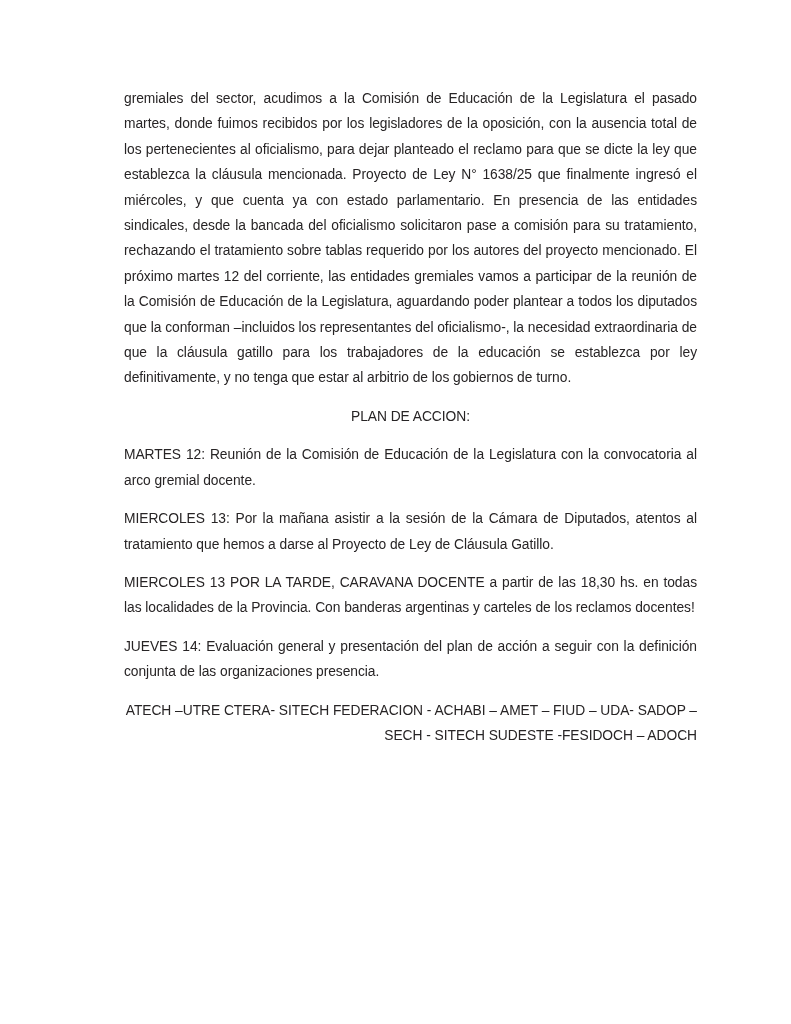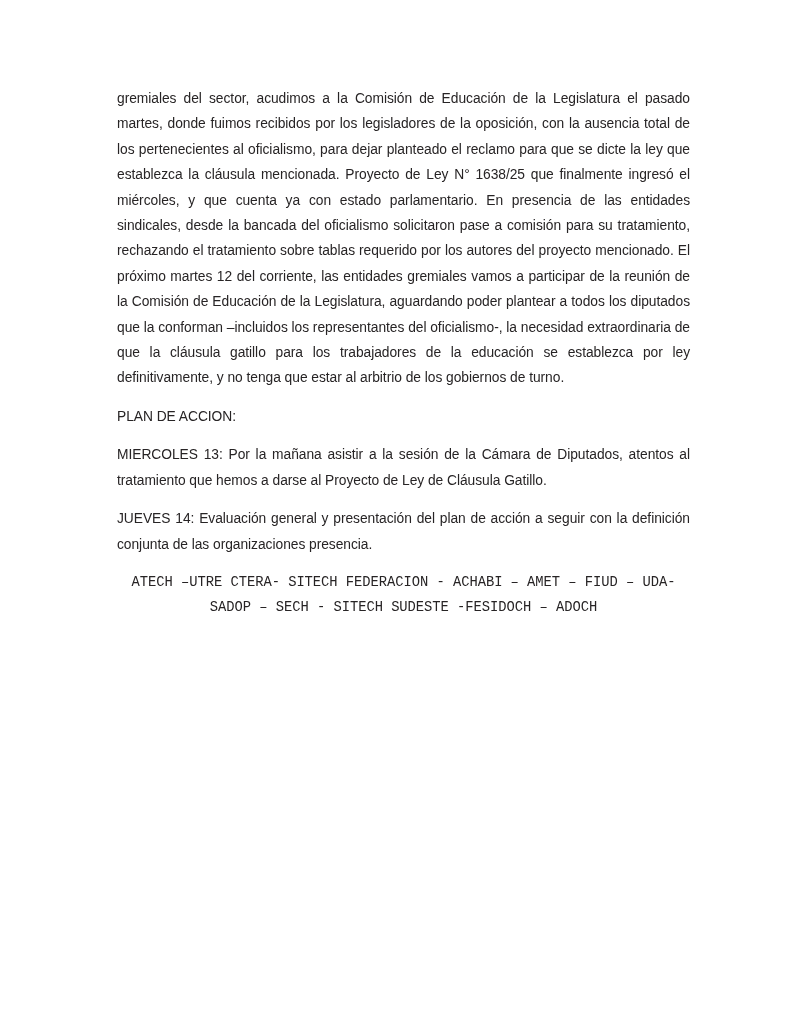--- a/index.html
+++ b/index.html
@@ -14,66 +14,67 @@
     width: 791px;
     height: 1024px;
     background: #ffffff;
     margin: 0 auto;
     overflow: hidden;
     box-sizing: border-box;
   }
 
   .text-column {
     position: absolute;
-    left: 117px;
+    left: 124px;
     top: 86px;
     width: 573px;
   }
 
   .para {
     margin: 0 0 13px 0;
     font-family: "Liberation Sans", "DejaVu Sans", sans-serif;
     font-size: 13.8px;
     line-height: 25.4px;
     color: #272425;
     text-align: justify;
     text-justify: inter-word;
     letter-spacing: -0.04px;
     word-spacing: 0px;
     -webkit-font-smoothing: antialiased;
   }
 
   
   .para.signature {
-    text-align: center;
+    text-align: right;
     margin-bottom: 0;
-    font-family: Liberation Mono, monospace;
   }
 
   
   .para.heading {
-    text-align: left;
+    text-align: center;
   }
 </style>
 </head>
 <body>
 
 <div class="page">
 
   <div class="text-column">
 
     <p class="para">gremiales del sector, acudimos a la Comisión de Educación de la Legislatura el pasado martes, donde fuimos recibidos por los legisladores de la oposición, con la ausencia total de los pertenecientes al oficialismo, para dejar planteado el reclamo para que se dicte la ley que establezca la cláusula mencionada. Proyecto de Ley N° 1638/25 que finalmente ingresó el miércoles, y que cuenta ya con estado parlamentario. En presencia de las entidades sindicales, desde la bancada del oficialismo solicitaron pase a comisión para su tratamiento, rechazando el tratamiento sobre tablas requerido por los autores del proyecto mencionado. El próximo martes 12 del corriente, las entidades gremiales vamos a participar de la reunión de la Comisión de Educación de la Legislatura, aguardando poder plantear a todos los diputados que la conforman –incluidos los representantes del oficialismo-, la necesidad extraordinaria de que la cláusula gatillo para los trabajadores de la educación se establezca por ley definitivamente, y no tenga que estar al arbitrio de los gobiernos de turno.</p>
 
 
     <p class="para heading">PLAN DE ACCION:</p>
 
 
+    <p class="para">MARTES 12: Reunión de la Comisión de Educación de la Legislatura con la convocatoria al arco gremial docente.</p>
 
     <p class="para">MIERCOLES 13: Por la mañana asistir a la sesión de la Cámara de Diputados, atentos al tratamiento que hemos a darse al Proyecto de Ley de Cláusula Gatillo.</p>
 
+    <p class="para">MIERCOLES 13 POR LA TARDE, CARAVANA DOCENTE a partir de las 18,30 hs. en todas las localidades de la Provincia. Con banderas argentinas y carteles de los reclamos docentes!</p>
 
     <p class="para">JUEVES 14: Evaluación general y presentación del plan de acción a seguir con la definición conjunta de las organizaciones presencia.</p>
 
 
     <p class="para signature">ATECH –UTRE CTERA- SITECH FEDERACION - ACHABI – AMET – FIUD – UDA- SADOP – SECH - SITECH SUDESTE -FESIDOCH – ADOCH</p>
 
   </div>
 
 </div>
 

